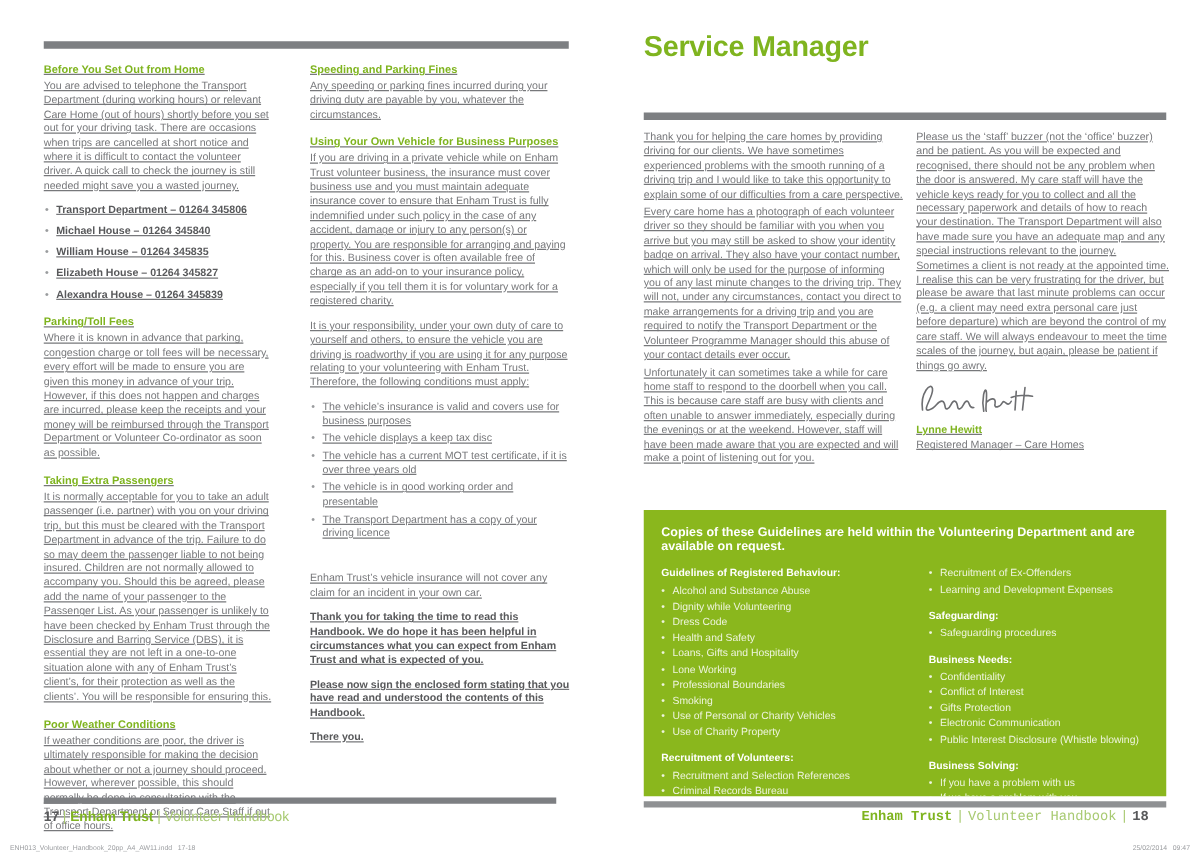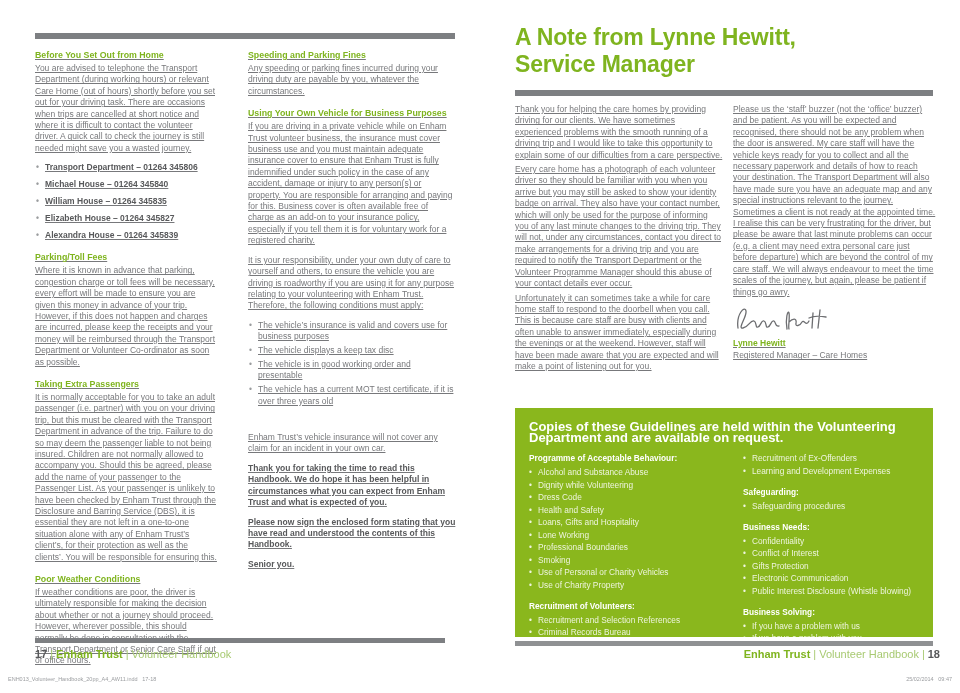--- a/index.html
+++ b/index.html
@@ -16,21 +16,21 @@
   .bold-para{font-weight:bold;color:#58595b;}
   .bold-list{margin:2px 0 10px;}
   .bold-list .blt{font-weight:bold;color:#58595b;margin-bottom:5.5px;}
   .blt{position:relative;padding-left:10px;margin-bottom:2.5px;}
   .blt::before{content:"\2022";position:absolute;left:1px;color:#9a9c9e;}
   .page-title{position:absolute;left:35px;top:24px;color:#7fb41f;font-weight:bold;
               font-size:23px;line-height:27px;letter-spacing:-0.2px;}
   .green-box{position:absolute;left:35px;top:408px;width:418px;height:229px;
              background:#8ab71d;color:#fff;box-sizing:border-box;
              padding:13px 8px 8px 14px;font-size:8.3px;line-height:11px;overflow:hidden;}
-  .box-intro{font-weight:bold;font-size:13px;margin-bottom:10px;}
+  .box-intro{font-weight:bold;font-size:10px;margin-bottom:10px;}
   .box-cols{display:flex;}
   .box-col1{width:214px;flex:none;}
   .box-col2{flex:1;}
   .box-heading{font-weight:bold;margin:10px 0 3px;}
   .box-cols > div > :first-child{margin-top:0;}
   .box-item{position:relative;padding-left:9px;margin-bottom:1.5px;color:rgba(255,255,255,0.85);}
   .box-item::before{content:"\2022";position:absolute;left:0;color:rgba(255,255,255,0.85);}
   .footer{position:absolute;top:648px;font-size:11px;color:#a8ca72;}
   .footer .num{font-weight:bold;color:#58595b;}
   .footer .brand{font-weight:bold;color:#7fb41f;}
@@ -67,38 +67,38 @@
 
   <div class="col" style="left:248px;top:50px;width:208px;">
     <div class="sec-heading">Speeding and Parking Fines</div>
     <p>Any speeding or parking fines incurred during your driving duty are payable by you, whatever the circumstances.</p>
     <div class="sec-heading">Using Your Own Vehicle for Business Purposes</div>
     <p>If you are driving in a private vehicle while on Enham Trust volunteer business, the insurance must cover business use and you must maintain adequate insurance cover to ensure that Enham Trust is fully indemnified under such policy in the case of any accident, damage or injury to any person(s) or property. You are responsible for arranging and paying for this. Business cover is often available free of charge as an add-on to your insurance policy, especially if you tell them it is for voluntary work for a registered charity.</p>
     <p>It is your responsibility, under your own duty of care to yourself and others, to ensure the vehicle you are driving is roadworthy if you are using it for any purpose relating to your volunteering with Enham Trust. Therefore, the following conditions must apply:</p>
     <div style="margin-bottom:25px;">
       <div class="blt">The vehicle’s insurance is valid and covers use for business purposes</div>
       <div class="blt">The vehicle displays a keep tax disc</div>
+      <div class="blt">The vehicle has a current MOT test certificate, if it is over three years old</div>
       <div class="blt">The vehicle is in good working order and presentable</div>
-      <div class="blt">The vehicle has a current MOT test certificate, if it is over three years old</div>
+      <div class="blt">The Transport Department has a copy of your driving licence</div>
     </div>
     <p>Enham Trust’s vehicle insurance will not cover any claim for an incident in your own car.</p>
     <p class="bold-para">Thank you for taking the time to read this Handbook. We do hope it has been helpful in circumstances what you can expect from Enham Trust and what is expected of you.</p>
     <p class="bold-para">Please now sign the enclosed form stating that you have read and understood the contents of this Handbook.</p>
-    <p class="bold-para">Senior you.</p>
+    <p class="bold-para">There you.</p>
   </div>
 
   <div class="bar" style="left:35px;top:638px;width:410px;height:5px;"></div>
   <div class="footer" style="left:35px;">
     <span class="num">17</span><span class="sep">|</span><span class="brand">Enham Trust</span><span class="sep">|</span><span class="book">Volunteer Handbook</span>
   </div>
 </div>
 
 <div class="page" id="right-page">
   <div class="page-title">
-    <div>A Note from Lynne Hewitt,</div>
     <div>Service Manager</div>
   </div>
   <div class="bar" style="left:35px;top:90px;width:418px;height:6px;"></div>
 
   <div class="col" style="left:35px;top:104px;width:208px;">
     <p style="margin-bottom:3px;">Thank you for helping the care homes by providing driving for our clients. We have sometimes experienced problems with the smooth running of a driving trip and I would like to take this opportunity to explain some of our difficulties from a care perspective.</p>
     <p style="margin-bottom:3px;">Every care home has a photograph of each volunteer driver so they should be familiar with you when you arrive but you may still be asked to show your identity badge on arrival. They also have your contact number, which will only be used for the purpose of informing you of any last minute changes to the driving trip. They will not, under any circumstances, contact you direct to make arrangements for a driving trip and you are required to notify the Transport Department or the Volunteer Programme Manager should this abuse of your contact details ever occur.</p>
     <p>Unfortunately it can sometimes take a while for care home staff to respond to the doorbell when you call. This is because care staff are busy with clients and often unable to answer immediately, especially during the evenings or at the weekend. However, staff will have been made aware that you are expected and will make a point of listening out for you.</p>
   </div>
 
@@ -112,21 +112,21 @@
       </g>
     </svg>
     <div class="sig-name">Lynne Hewitt</div>
     <div class="sig-role">Registered Manager – Care Homes</div>
   </div>
 
   <div class="green-box">
     <div class="box-intro">Copies of these Guidelines are held within the Volunteering Department and are available on request.</div>
     <div class="box-cols">
       <div class="box-col1">
-        <div class="box-heading">Programme of Acceptable Behaviour:</div>
+        <div class="box-heading">Guidelines of Registered Behaviour:</div>
         <div class="box-item">Alcohol and Substance Abuse</div>
         <div class="box-item">Dignity while Volunteering</div>
         <div class="box-item">Dress Code</div>
         <div class="box-item">Health and Safety</div>
         <div class="box-item">Loans, Gifts and Hospitality</div>
         <div class="box-item">Lone Working</div>
         <div class="box-item">Professional Boundaries</div>
         <div class="box-item">Smoking</div>
         <div class="box-item">Use of Personal or Charity Vehicles</div>
         <div class="box-item">Use of Charity Property</div>
@@ -147,19 +147,19 @@
         <div class="box-item">Electronic Communication</div>
         <div class="box-item">Public Interest Disclosure (Whistle blowing)</div>
         <div class="box-heading">Business Solving:</div>
         <div class="box-item">If you have a problem with us</div>
         <div class="box-item">If we have a problem with you</div>
       </div>
     </div>
   </div>
 
   <div class="bar" style="left:35px;top:641px;width:418px;height:5px;background:#8f9193;"></div>
-  <div class="footer" style="right:20px;text-align:right;">
+  <div class="footer" style="right:41px;text-align:right;font-family:Liberation Mono, monospace;">
     <span class="brand">Enham Trust</span><span class="sep">|</span><span class="book">Volunteer Handbook</span><span class="sep">|</span><span class="num">18</span>
   </div>
 </div>
 
 <div class="printmeta" style="left:8px;">ENH013_Volunteer_Handbook_20pp_A4_AW11.indd   17-18</div>
 <div class="printmeta" style="right:8px;text-align:right;">25/02/2014   09:47</div>
 
 </body></html>

